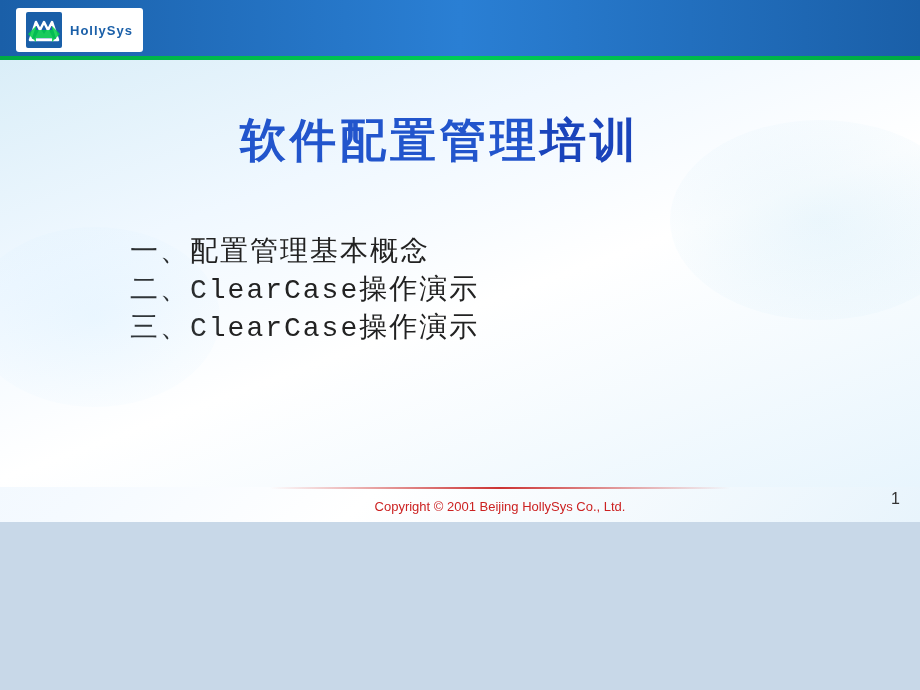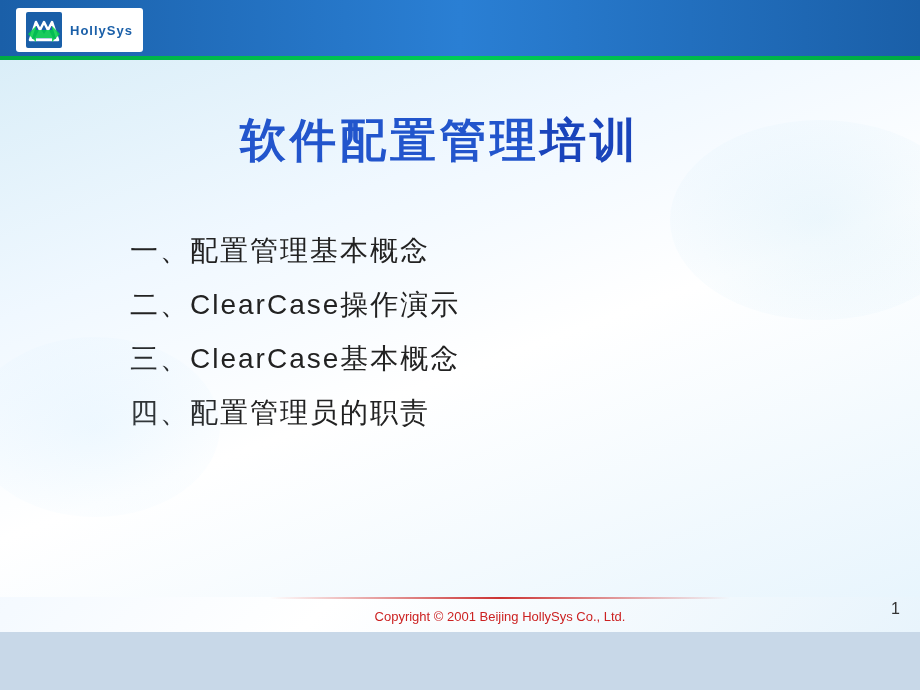--- a/index.html
+++ b/index.html
@@ -7,21 +7,21 @@
     body {
       width: 920px;
       height: 690px;
       overflow: hidden;
       font-family: 'SimSun', 'Microsoft YaHei', Arial, sans-serif;
       background: #c8d8e8;
     }
 
     .slide-container {
       width: 920px;
-      height: 632px;
+      height: 522px;
       position: relative;
       background: linear-gradient(135deg, #e8f4fc 0%, #f5faff 40%, #ffffff 60%, #e8f4fc 100%);
       display: flex;
       flex-direction: column;
     }
 
     
     .header-bar {
       width: 100%;
       height: 60px;
@@ -90,22 +90,22 @@
       font-weight: 900;
       color: #1a44bb;
     }
 
     
     .content-list {
       width: 100%;
       max-width: 620px;
       display: flex;
       flex-direction: column;
-      gap: 16px;
       margin-top: 10px;
+      font-family: Liberation Mono, monospace;
     }
 
     .content-item {
       font-size: 28px;
       color: #222222;
       letter-spacing: 2px;
       display: flex;
       align-items: center;
     }
 
@@ -201,24 +201,21 @@
     </h1>
 
     <div class="content-list">
       <div class="content-item">
         <span>一、配置管理基本概念</span>
       </div>
       <div class="content-item">
         <span>二、ClearCase操作演示</span>
       </div>
       <div class="content-item">
-        <span>三、ClearCase基本概念</span>
-      </div>
-      <div class="content-item">
-        <span>四、配置管理员的职责</span>
+        <span>三、ClearCase操作演示</span>
       </div>
     </div>
   </div>
 
   <div class="footer">
     <div class="footer-line"></div>
     <span class="footer-copyright">Copyright  © 2001  Beijing HollySys Co., Ltd.</span>
   </div>
 
   <div class="page-number">1</div>

